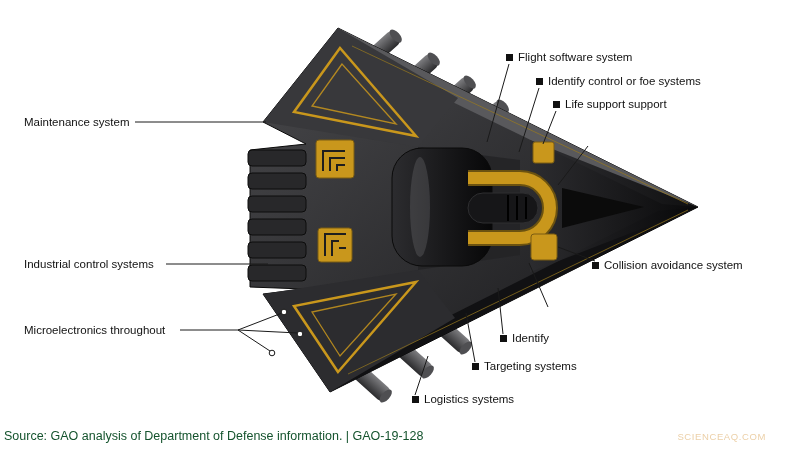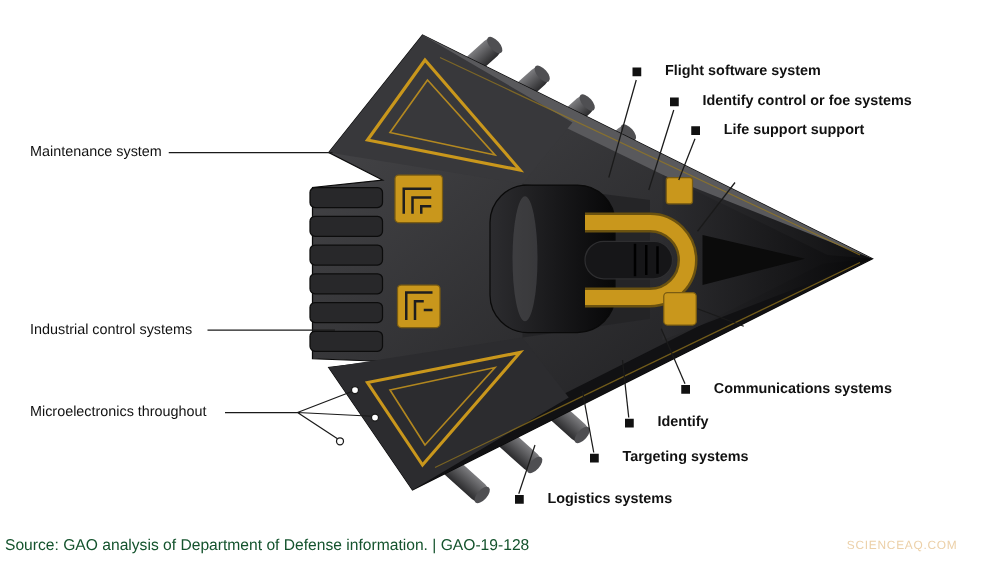--- a/index.html
+++ b/index.html
@@ -1,21 +1,21 @@
 <!DOCTYPE html>
 <html><head>
 <meta charset="utf-8">
 <style>
   html,body{margin:0;padding:0;background:#fff;}
   .stage{position:relative;width:800px;height:450px;background:#ffffff;
          font-family:"Liberation Sans",sans-serif;overflow:hidden;}
   svg.diagram{position:absolute;left:0;top:0;}
   .lbl{position:absolute;font-size:11.5px;line-height:14px;color:#111;
        white-space:nowrap;font-weight:400;}
-  .lbl-r{display:flex;align-items:center;gap:19px;font-weight:bold;}
+  .lbl-r{display:flex;align-items:center;gap:5px;}
   .sq{width:7px;height:7px;background:#111;flex:0 0 auto;display:inline-block;}
   .source{position:absolute;left:4px;top:429px;font-size:12.5px;color:#14532d;}
   .watermark{position:absolute;right:34px;top:431px;font-size:9.5px;
              letter-spacing:.6px;color:#ecd0a8;font-weight:400;}
 </style>
 </head>
 <body>
 
 <div class="stage">
 
@@ -152,23 +152,23 @@
     <span>Flight software system</span>
   </div>
   <div class="lbl lbl-r" style="left:536px;top:74px">
     <span class="sq"></span>
     <span>Identify control or foe systems</span>
   </div>
   <div class="lbl lbl-r" style="left:553px;top:97px">
     <span class="sq"></span>
     <span>Life support support</span>
   </div>
-  <div class="lbl lbl-r" style="left:545px;top:304px">
+  <div class="lbl lbl-r" style="left:592px;top:258px">
     <span class="sq"></span>
-    <span>Communications systems</span>
+    <span>Collision avoidance system</span>
   </div>
   <div class="lbl lbl-r" style="left:500px;top:331px">
     <span class="sq"></span>
     <span>Identify</span>
   </div>
   <div class="lbl lbl-r" style="left:472px;top:359px">
     <span class="sq"></span>
     <span>Targeting systems</span>
   </div>
   <div class="lbl lbl-r" style="left:412px;top:392px">

